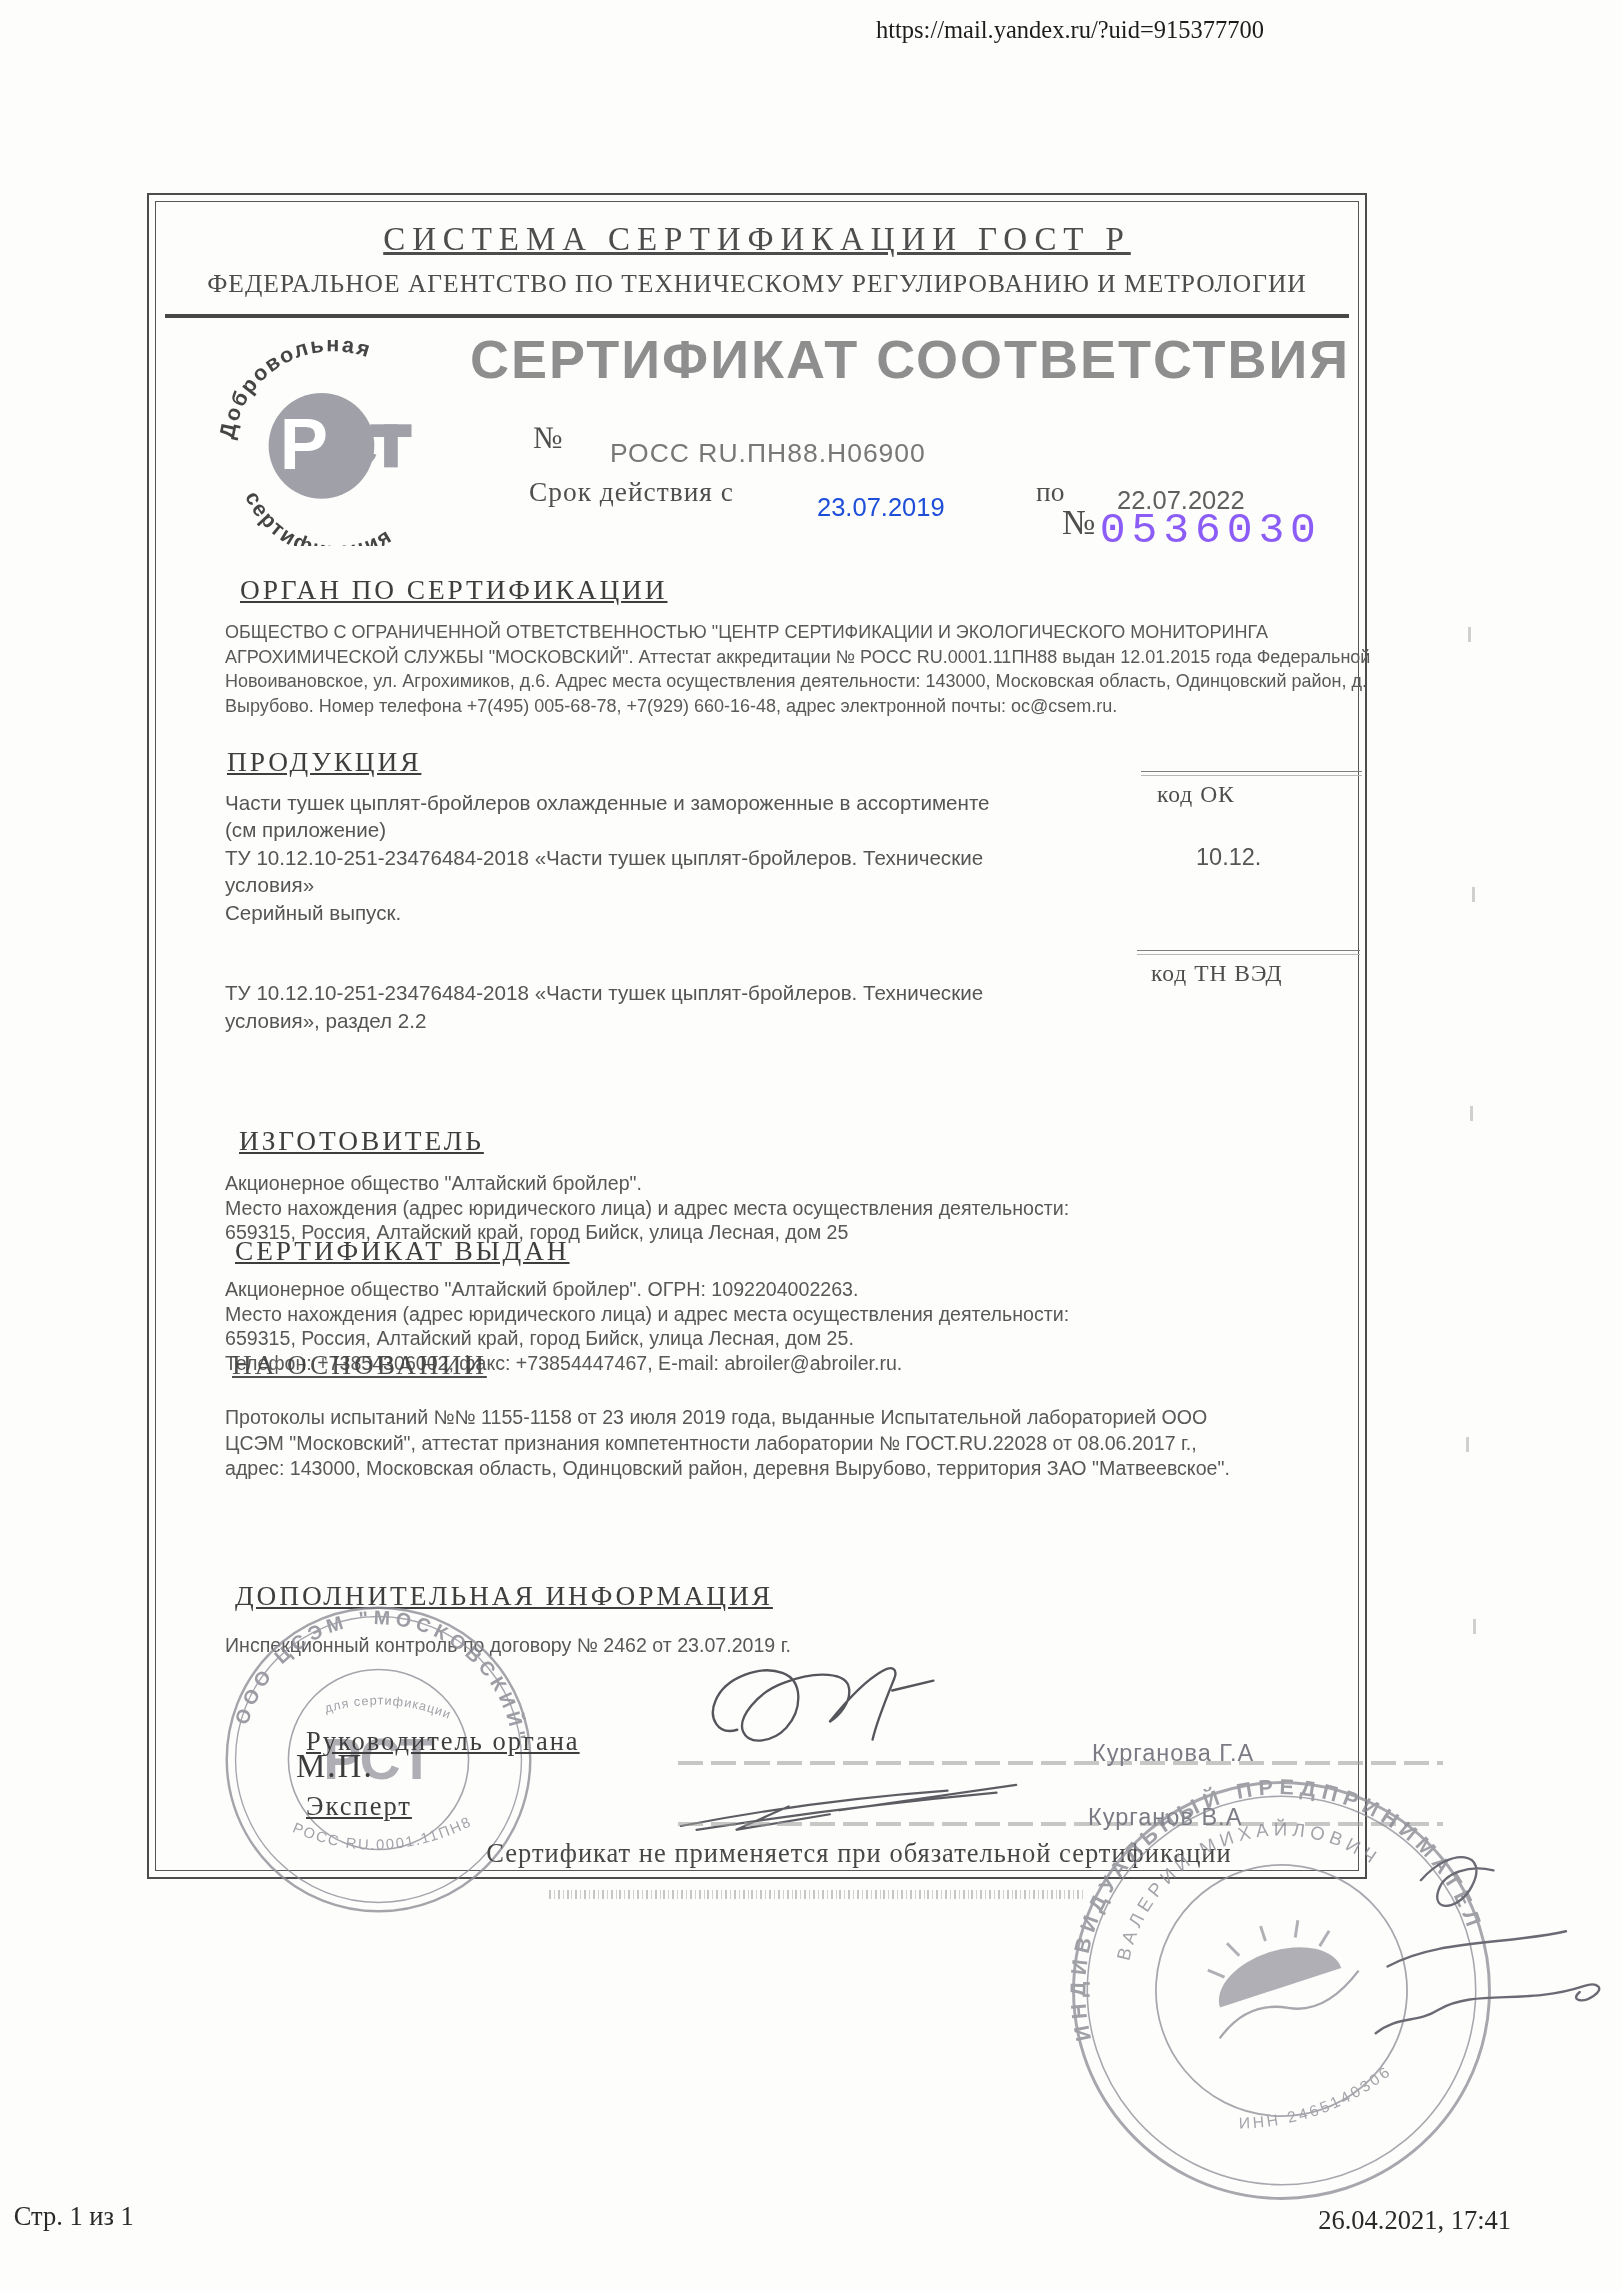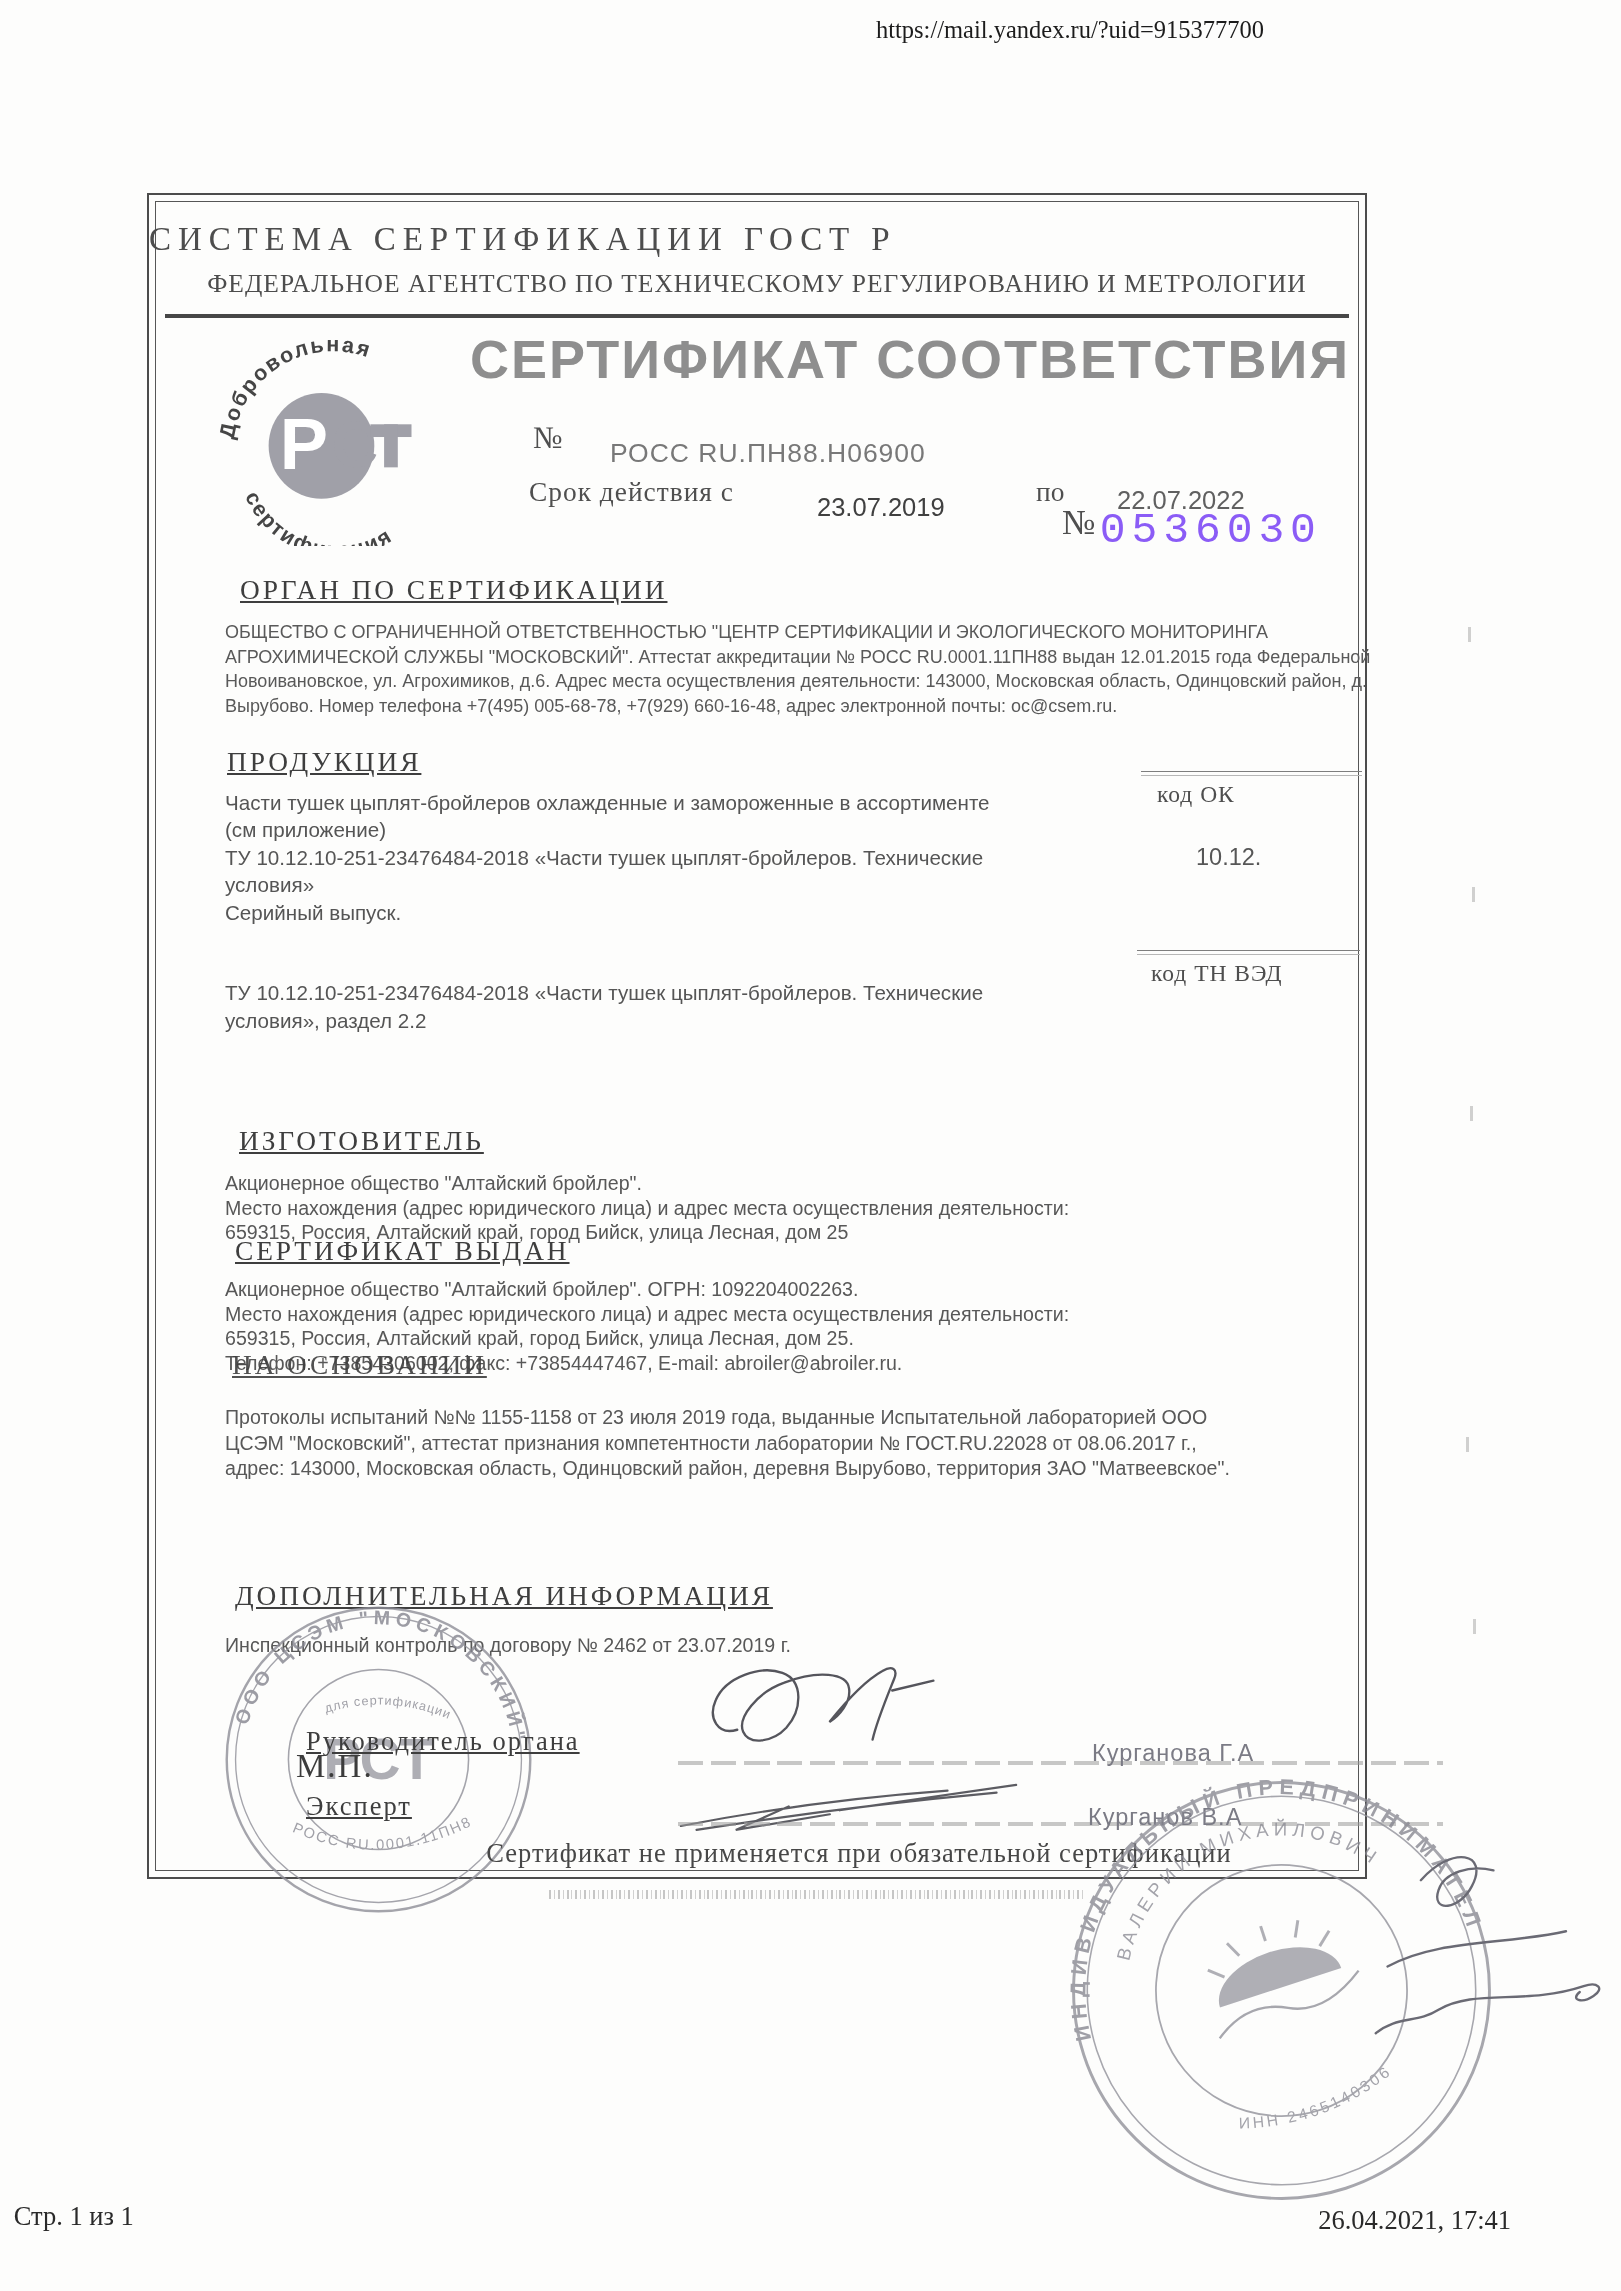--- a/index.html
+++ b/index.html
@@ -3,22 +3,22 @@
 <meta charset="utf-8">
 <style>
   html,body{margin:0;padding:0;background:#e8e8e8;}
   .page{position:relative;width:1621px;height:2292px;background:#fdfdfc;overflow:hidden;
         font-family:"Liberation Sans",sans-serif;}
   .abs{position:absolute;}
   .sans{font-family:"Liberation Sans",sans-serif;color:#5a5a5a;}
   .url{top:15.7px;left:0;width:1264px;text-align:right;font:24.5px "Liberation Serif",serif;color:#1c1c1c;}
   .frame{left:147px;top:193px;width:1216px;height:1682px;border:2.5px solid #4c4c4c;}
   .frame-inner{position:absolute;left:5.9px;top:5.9px;right:5.9px;bottom:5.9px;border:1.8px solid #565656;}
-  .hdr1{top:25.5px;left:0;width:100%;text-align:left;font-family:"Liberation Serif",serif;
-        font-size:33px;letter-spacing:6.9px;color:#4d4d4d;}
+  .hdr1{top:25.5px;left:0;width:100%;text-align:center;font-family:"Liberation Serif",serif;
+        font-size:33px;letter-spacing:6.9px;color:#4d4d4d;text-decoration:underline;}
   .hdr2{top:74px;left:0;width:100%;text-align:center;font-family:"Liberation Serif",serif;
         font-size:25.5px;letter-spacing:1px;color:#4d4d4d;}
   .rule{top:119px;left:15.7px;right:15.7px;height:3.9px;background:#474747;}
   .title{left:321px;top:133px;font-family:"Liberation Sans",sans-serif;font-weight:bold;
          font-size:54px;letter-spacing:2px;color:#8e8e8e;white-space:nowrap;}
   .lbl-serif{font-family:"Liberation Serif",serif;color:#4f4f4f;}
   .certnum{font-size:26.5px;color:#787878;letter-spacing:1px;}
   .serial-digits{font-family:Liberation Mono, monospace;font-size:43px;letter-spacing:5.9px;color:#8b5cf6;}
   .sec-head{font-family:"Liberation Serif",serif;font-size:27.4px;letter-spacing:2.9px;color:#3e3e3e;white-space:nowrap;text-decoration:underline;}
   .bodyline{white-space:nowrap;}
@@ -75,21 +75,21 @@
         <textPath href="#logoBot" startOffset="8%">сертификация</textPath>
       </text>
     </svg>
 
     <div class="abs title">СЕРТИФИКАТ СООТВЕТСТВИЯ</div>
 
     <div class="abs lbl-serif" style="left:384px;top:225px;font-size:31px;">№</div>
     <div class="abs sans certnum" style="left:461px;top:243px;">РОСС RU.ПН88.Н06900</div>
 
     <div class="abs lbl-serif" style="left:380px;top:282px;font-size:27.4px;letter-spacing:1px;">Срок действия  с</div>
-    <div class="abs sans" style="left:668px;top:298px;font-size:25.5px;color:#404040;">23.07.2019</div>
+    <div class="abs sans" style="left:668px;top:298px;font-size:25.5px;color:#1d4ed8;">23.07.2019</div>
     <div class="abs lbl-serif" style="left:887px;top:282px;font-size:27.4px;">по</div>
     <div class="abs sans" style="left:968px;top:291px;font-size:25.5px;color:#606060;">22.07.2022</div>
 
     <div class="abs" style="left:913px;top:308px;white-space:nowrap;">
       <span class="lbl-serif" style="font-size:35px;vertical-align:7.8px;">№</span>
       <span class="serial-digits">0536030</span>
     </div>
 
     <div class="abs sec-head" style="left:91px;top:380px;">ОРГАН ПО СЕРТИФИКАЦИИ</div>
     <div class="abs organ" style="left:76px;top:425px;">

